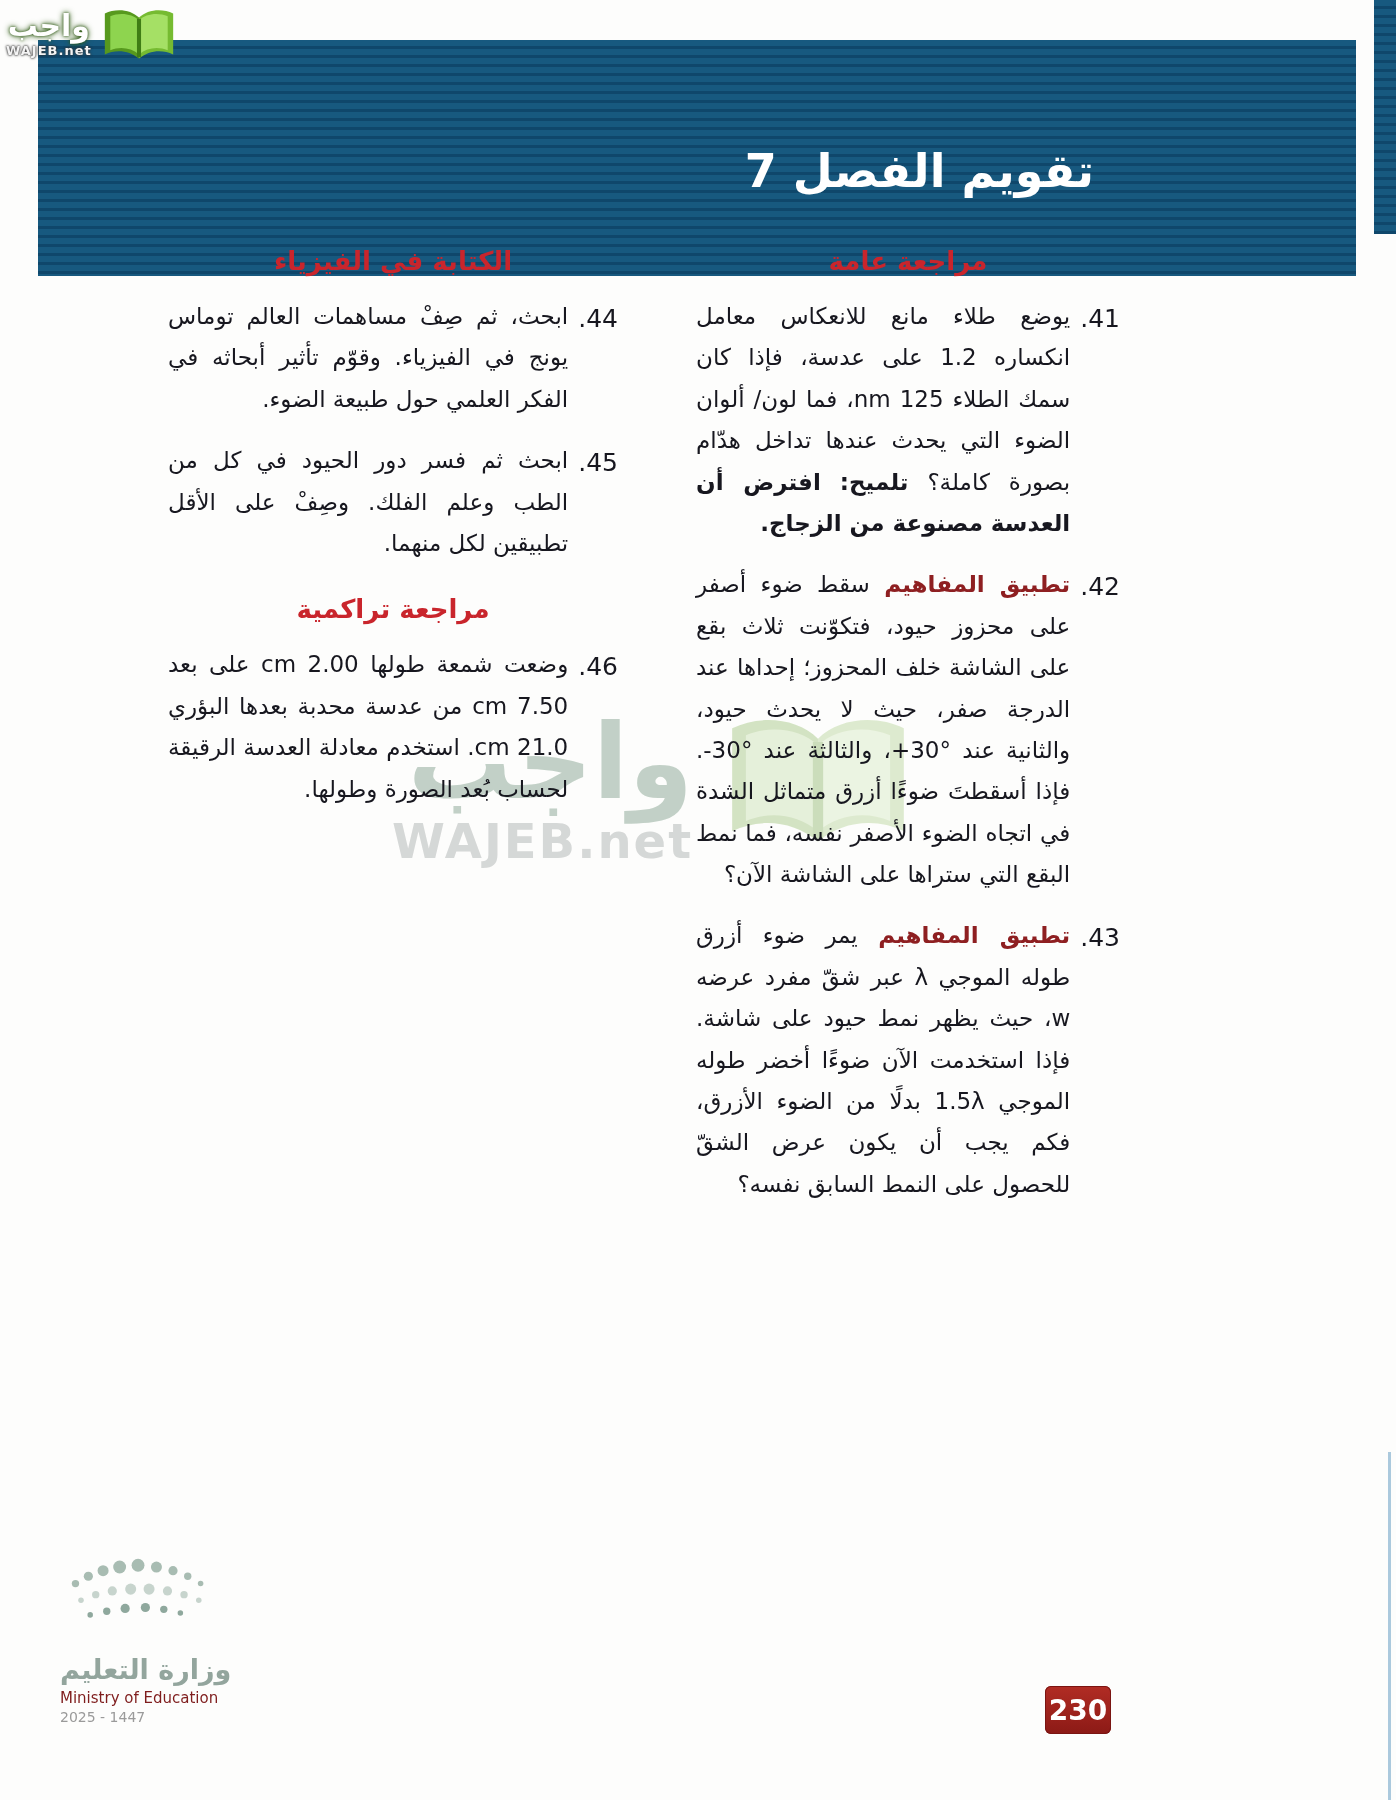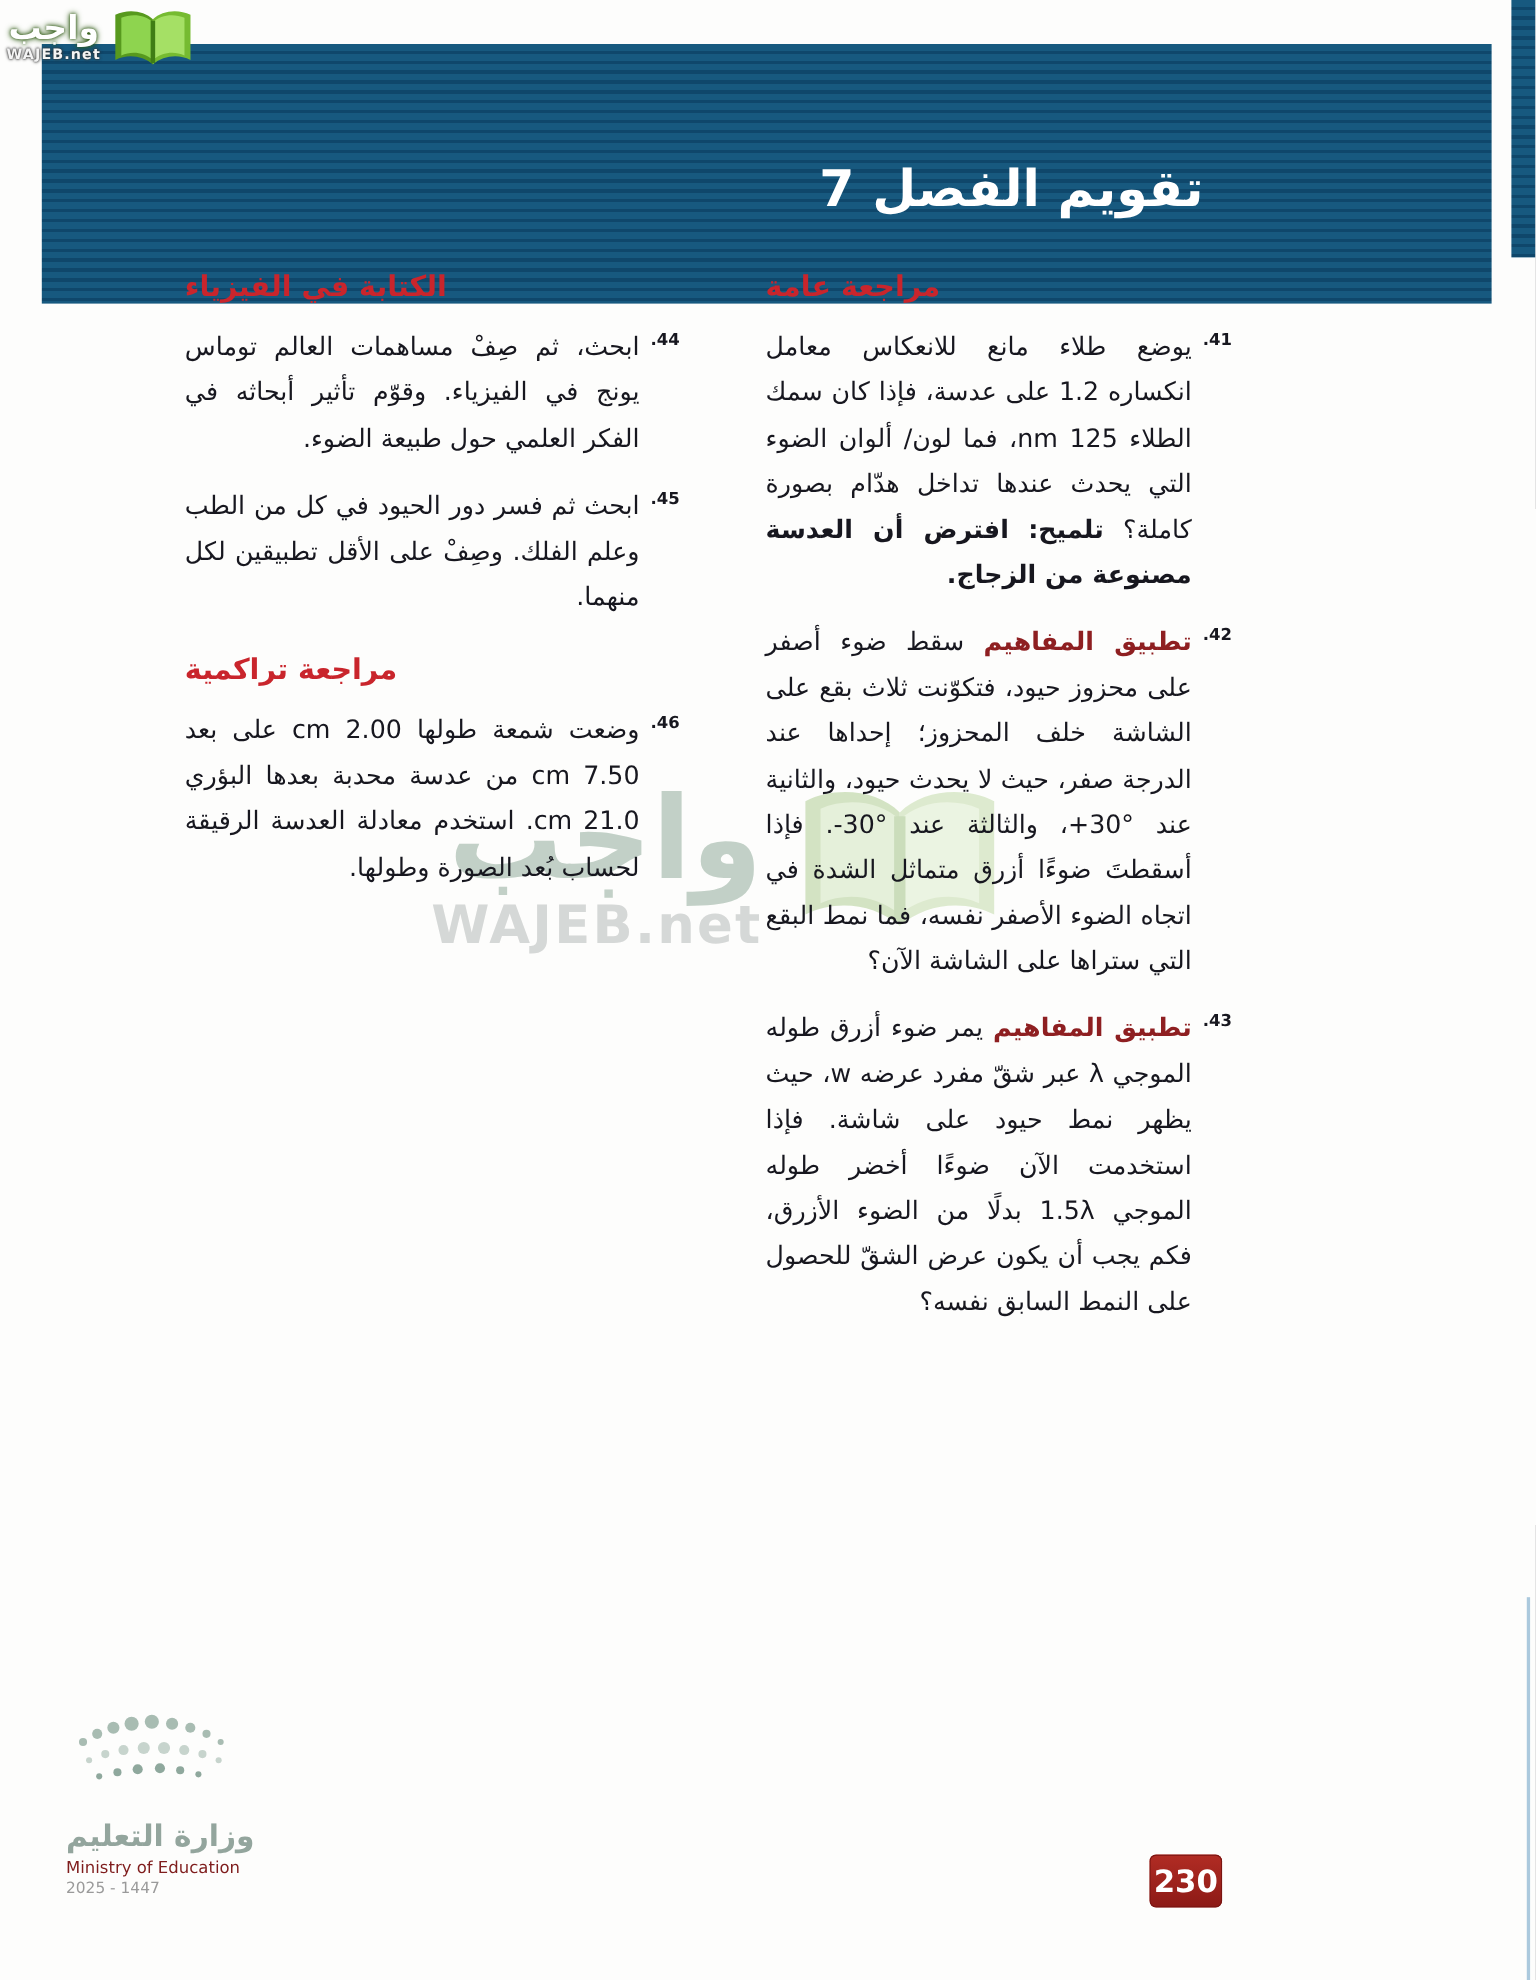--- a/index.html
+++ b/index.html
@@ -17,24 +17,24 @@
   .logo{position:absolute;top:4px;left:6px;display:flex;align-items:flex-start;gap:6px;z-index:6;}
   .logo-text{text-align:center;margin-top:4px;}
   .logo-ar{font-size:30px;font-weight:bold;color:#ffffff;text-shadow:0 0 3px #2f5a14,0 0 6px #2f5a14;direction:rtl;}
   .logo-net{font-size:13px;font-weight:bold;color:#f4f4f4;text-shadow:0 0 2px #333,0 0 3px #333;letter-spacing:1px;}
 
   
   .content{position:absolute;top:246px;right:276px;left:168px;direction:rtl;
            display:flex;gap:78px;z-index:2;color:#17171f;}
   .col-right{width:424px;}
   .col-left{width:450px;}
-  .sec{color:#c9252c;font-size:26px;font-weight:bold;margin:0 0 20px 0;text-align:left;}
+  .sec{color:#c9252c;font-size:26px;font-weight:bold;margin:0 0 20px 0;text-align:center;}
   .sec.mt{margin-top:30px;}
   .q{display:flex;gap:10px;margin-bottom:20px;}
-  .qnum{font-weight:bold;font-size:15px;line-height:1.8;flex:0 0 auto;}
+  .qnum{font-weight:normal;font-size:25px;line-height:1.8;flex:0 0 auto;}
   .qtext{font-size:23px;line-height:1.8;text-align:justify;flex:1;}
   .tag{color:#8e1f21;font-weight:bold;}
   .hint-label{font-weight:bold;}
   .hint-body{font-weight:bold;}
 
   
   .watermark{position:absolute;top:705px;left:392px;display:flex;align-items:flex-start;gap:22px;
              opacity:.55;z-index:1;pointer-events:none;}
   .wm-ar{font-size:104px;font-weight:bold;color:#93ad9c;line-height:1.1;direction:rtl;}
   .wm-net{font-size:48px;font-weight:bold;color:#b6bab9;letter-spacing:2px;margin-top:-6px;}

